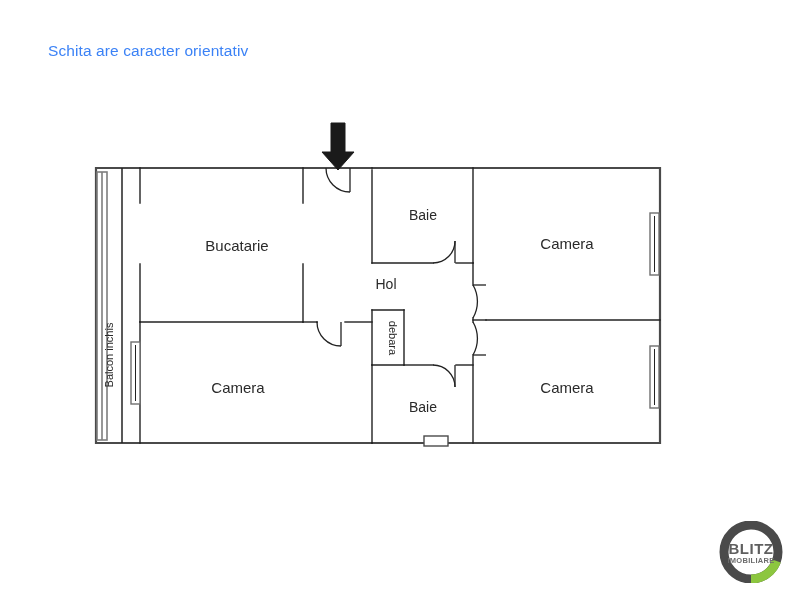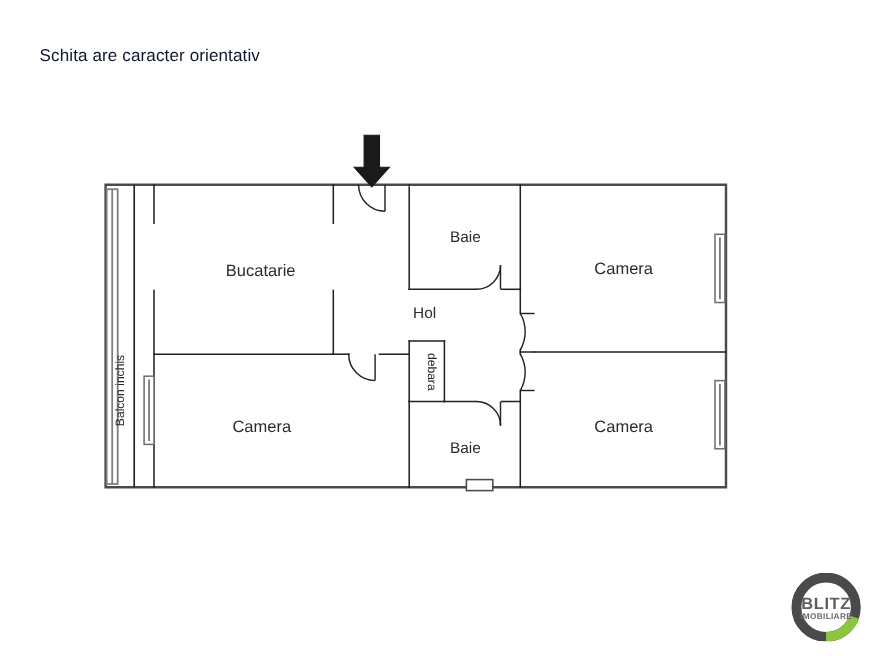--- a/index.html
+++ b/index.html
@@ -9,24 +9,24 @@
   }
   body {
     width: 800px;
     height: 600px;
     position: relative;
     overflow: hidden;
     font-family: "Liberation Sans", sans-serif;
   }
   #title {
     position: absolute;
-    left: 36px;
+    left: 48px;
     top: 42px;
     font-size: 15.5px;
-    color: #0f172a;
+    color: #3b82f6;
     letter-spacing: 0.1px;
     white-space: nowrap;
   }
   #plan {
     position: absolute;
     left: 0;
     top: 0;
   }
   .room-label {
     font-family: "Liberation Sans", sans-serif;

